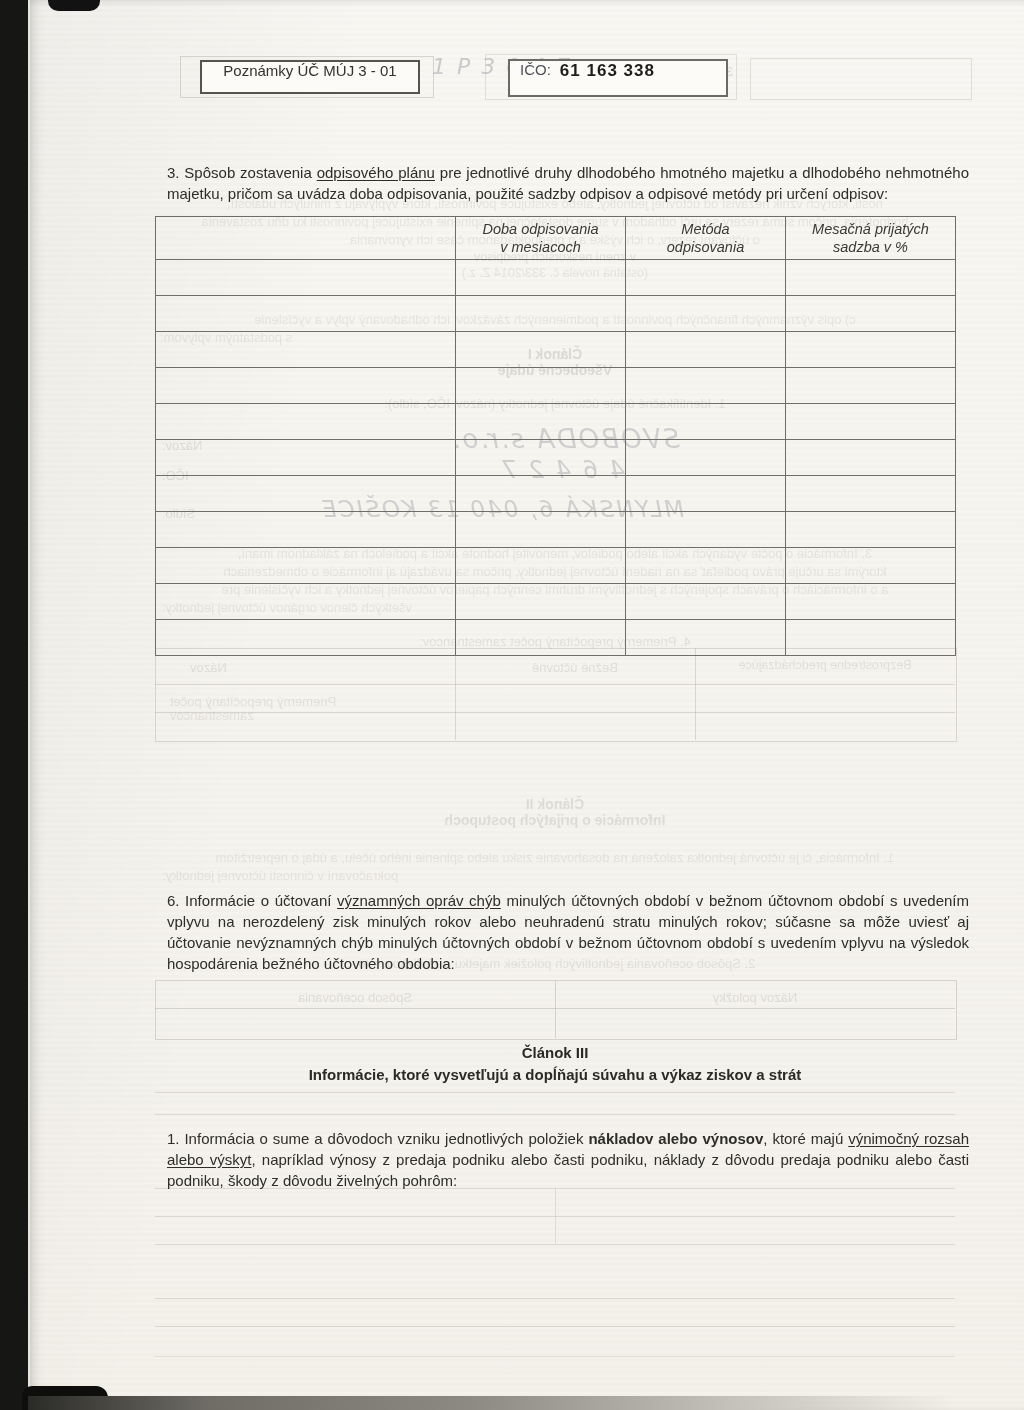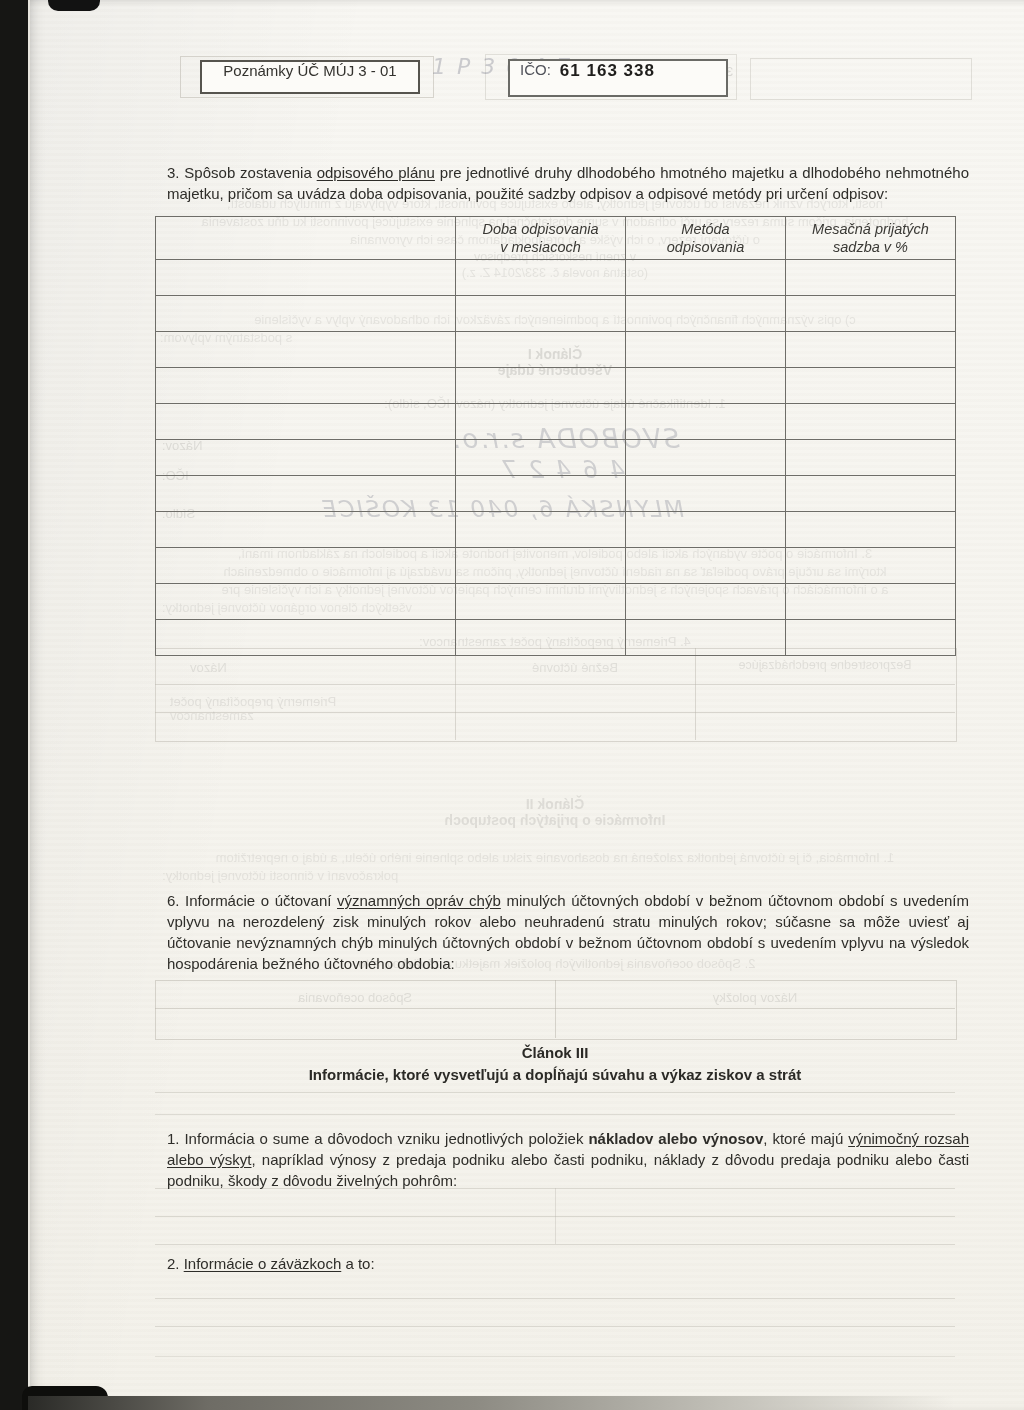--- a/index.html
+++ b/index.html
@@ -215,20 +215,19 @@
     </table>
 
     <p class="para" style="top:878px"><span class="">6. Informácie o účtovaní </span><span class="u ">významných opráv chýb</span><span class=""> minulých účtovných období v bežnom účtovnom období s uvedením vplyvu na nerozdelený zisk minulých rokov alebo neuhradenú stratu minulých rokov; súčasne sa môže uviesť aj účtovanie nevýznamných chýb minulých účtovných období v bežnom účtovnom období s uvedením vplyvu na výsledok hospodárenia bežného účtovného obdobia:</span></p>
 
     <div class="heading" style="top:1042px">
       <div>Článok III</div>
       <div>Informácie, ktoré vysvetľujú a dopĺňajú súvahu a výkaz ziskov a strát</div>
     </div>
 
     <p class="para" style="top:1116px"><span class="">1. Informácia o sume a dôvodoch vzniku jednotlivých položiek </span><span class="b">nákladov alebo výnosov</span><span class="">, ktoré majú </span><span class="u ">výnimočný rozsah alebo výskyt</span><span class="">, napríklad výnosy z predaja podniku alebo časti podniku, náklady z dôvodu predaja podniku alebo časti podniku, škody z dôvodu živelných pohrôm:</span></p>
-    <p class="para" style="top:1241px"><span class="">2. </span><span class="u ">Informácie o záväzkoch</span><span class=""> a to:</span></p>
 
     <div class="blob-top"></div>
     <div class="blob-bottom"></div>
   </div>
 
   <div class="edge-bottom"></div>
 </div>
 
 </body></html>

